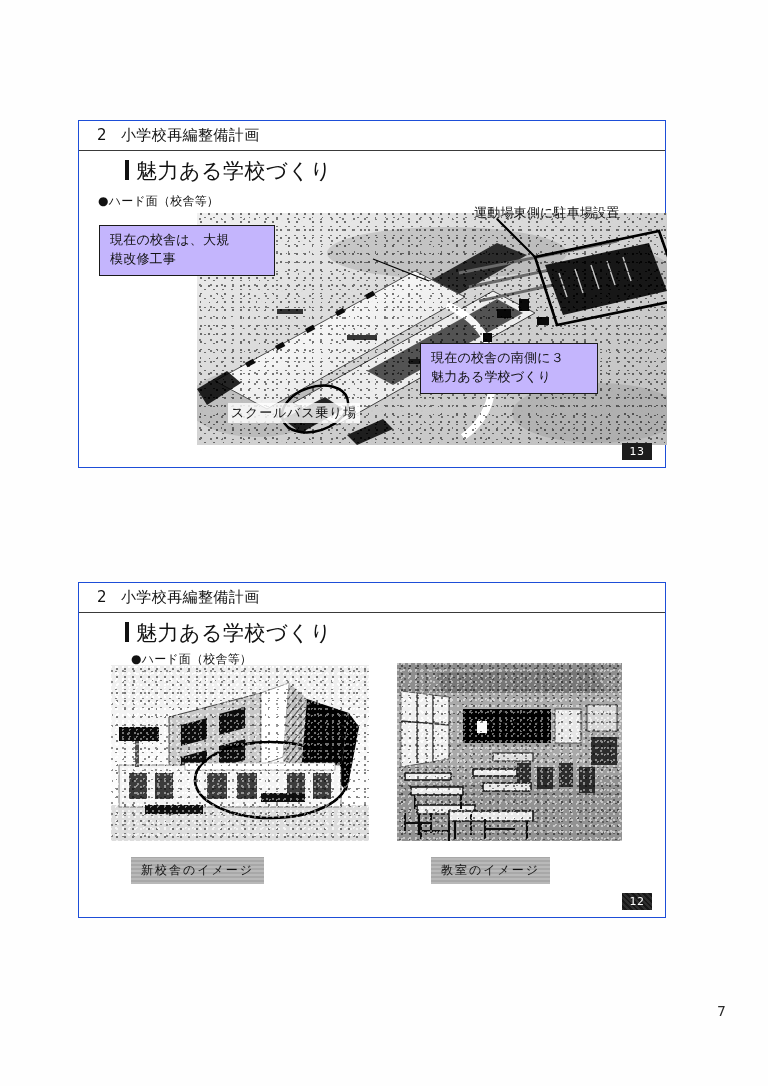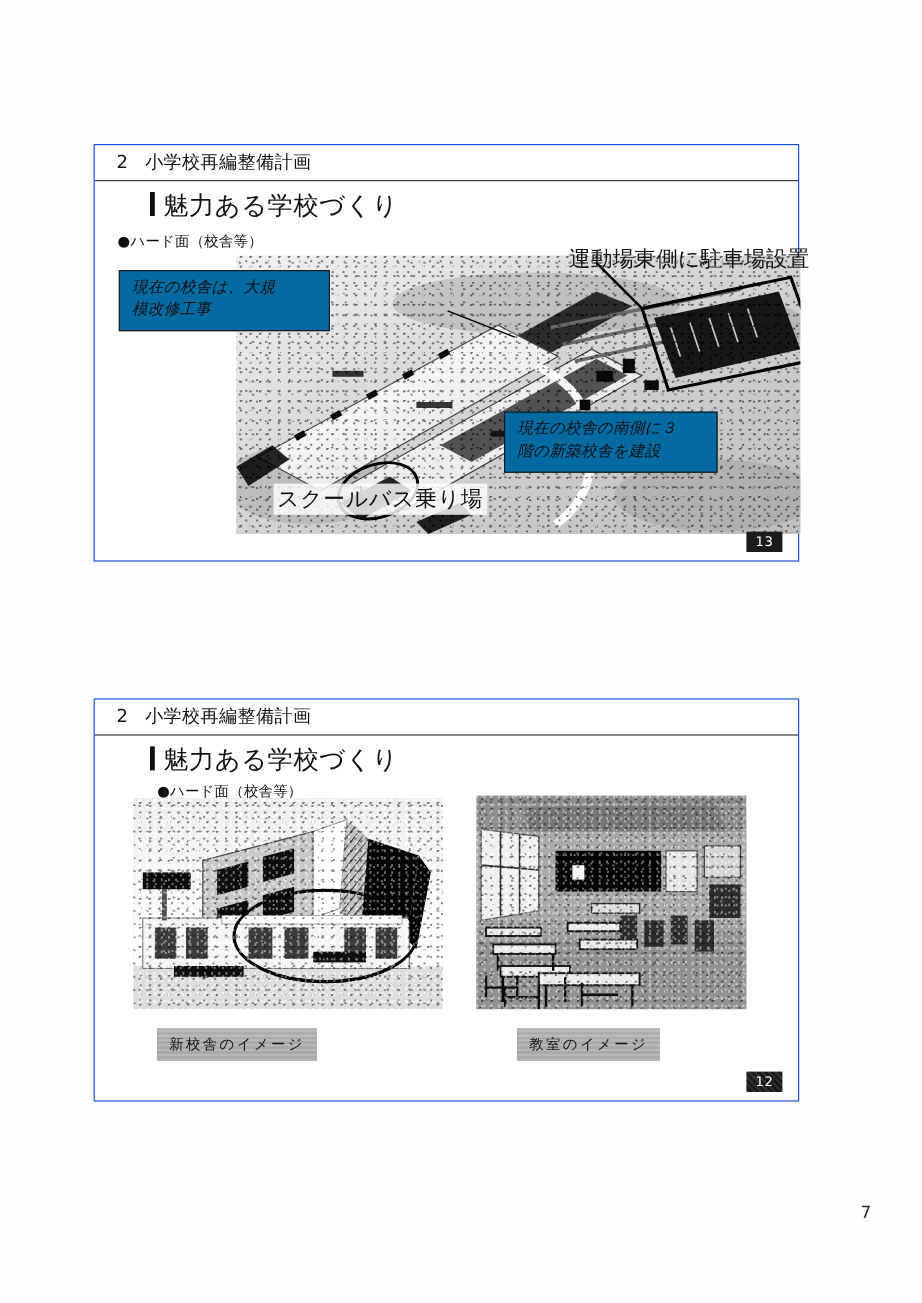--- a/index.html
+++ b/index.html
@@ -107,36 +107,35 @@
     left: 118px;
     top: 92px;
     width: 470px;
     height: 232px;
     background:
       linear-gradient(160deg, #e3e3e3 0%, #c9c9c9 35%, #d6d6d6 70%, #bdbdbd 100%);
   }
 
   .callout {
     position: absolute;
-    background: #0369a1;
+    background: #c4b5fd;
     border: 1px solid #1a1a1a;
     font-size: 13px;
     line-height: 1.45;
     padding: 5px 9px 6px 10px;
     box-sizing: border-box;
     letter-spacing: 0.2px;
     white-space: pre-line;
-    font-style: italic;
   }
   #callout-renovation { left: 20px;  top: 104px; width: 176px; }
   #callout-newbuild   { left: 341px; top: 222px; width: 178px; }
 
   .plain-label {
     position: absolute;
-    font-size: 18px;
+    font-size: 13px;
     letter-spacing: 0.8px;
     white-space: nowrap;
     background: rgba(255,255,255,0.82);
     padding: 1px 3px;
   }
   #label-parking  { left: 392px; top: 82px;  letter-spacing: 0.2px; background: transparent; }
   #label-busstop  { left: 149px; top: 282px; }
 
   .page-badge {
     position: absolute;
@@ -301,21 +300,21 @@
           <rect x="282" y="158" width="34" height="5"></rect>
         </g>
       </svg>
       <div class="grain"></div>
     </div>
 
     <div class="callout" id="callout-renovation">現在の校舎は、大規
 模改修工事</div>
 
     <div class="callout" id="callout-newbuild">現在の校舎の南側に３
-階の新築校舎を建設</div>
+魅力ある学校づくり</div>
 
     <div class="plain-label" id="label-parking">運動場東側に駐車場設置</div>
 
     <div class="plain-label" id="label-busstop">スクールバス乗り場</div>
 
     <div class="page-badge">13</div>
   </div>
 
   <div class="slide" id="slide-2">
 

